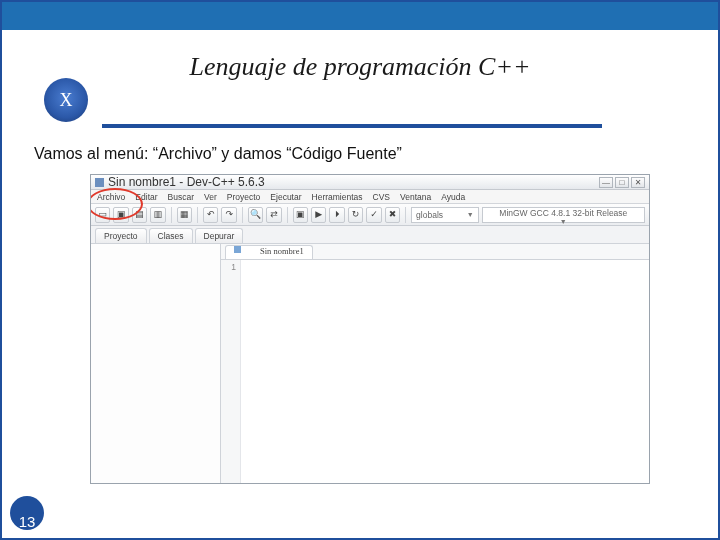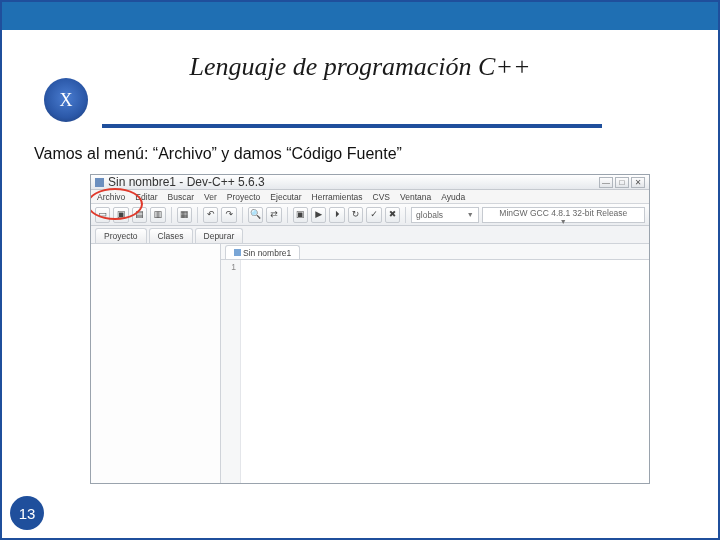--- a/index.html
+++ b/index.html
@@ -203,21 +203,21 @@
     background:#f7f8f9;
   }
   .editor-tab {
     height: 14px;
     padding: 0 8px;
     font-size: 8.5px;
     border: 1px solid #cfd3d9;
     border-bottom:none;
     background:#fff;
     border-radius:3px 3px 0 0;
-    display:flex; align-items:center; gap:2px;
+    display:flex; gap:19px;font-family:Liberation Serif, serif;
   }
   .editor-tab .tab-ico {
     width:7px; height:7px; background:#7aa6d6;
   }
   .editor-area {
     flex:1;
     display:flex;
     background:#fff;
   }
   .gutter {
@@ -238,21 +238,21 @@
   
   .pagenum {
     position: absolute;
     left: 8px;
     bottom: 8px;
     width: 34px;
     height: 34px;
     border-radius: 50%;
     background: #1f4f9c;
     color: #fff;
-    display:flex; align-items:center; justify-content:center;
+    display:flex; align-items:flex-end; justify-content:center;
     font-size: 15px;
   }
   .ico-glyph { font-size:9px; line-height:1; }
 </style>
 </head>
 <body>
 
 <div class="slide">
   <div class="top-bar"></div>
 

